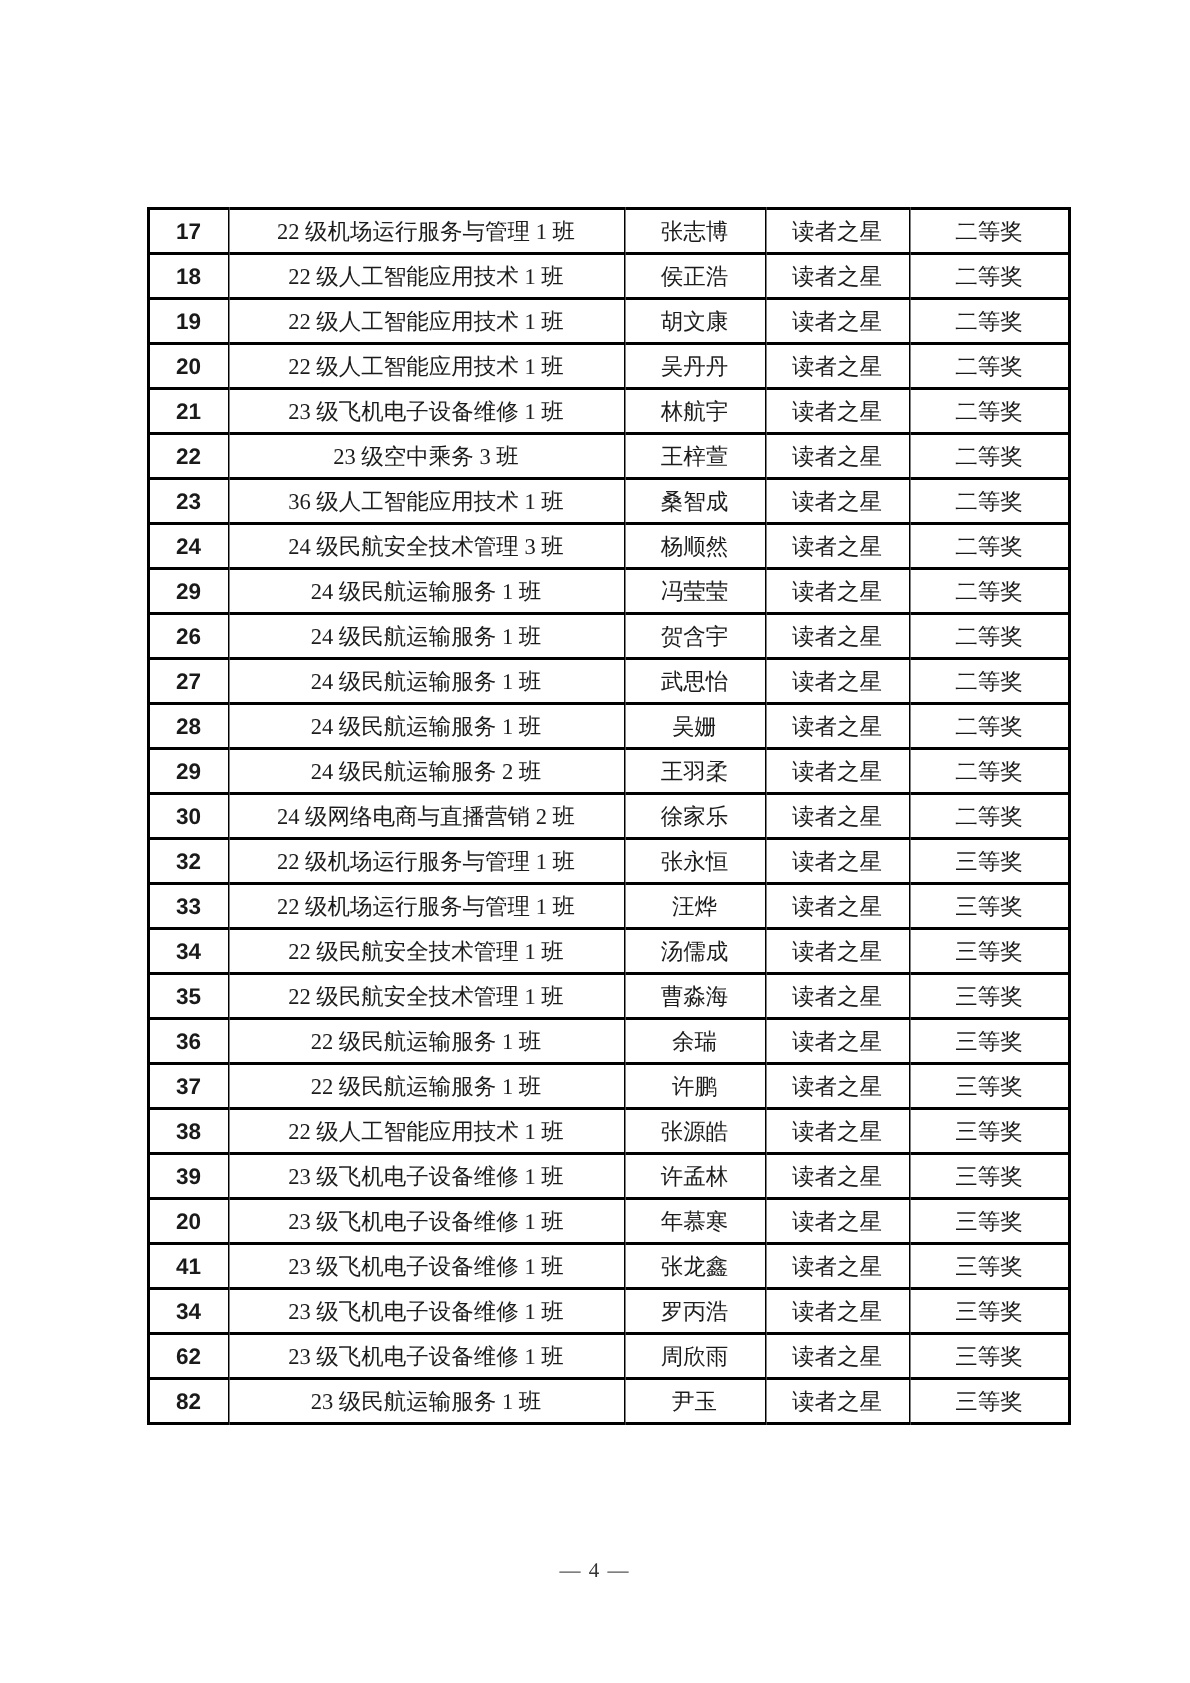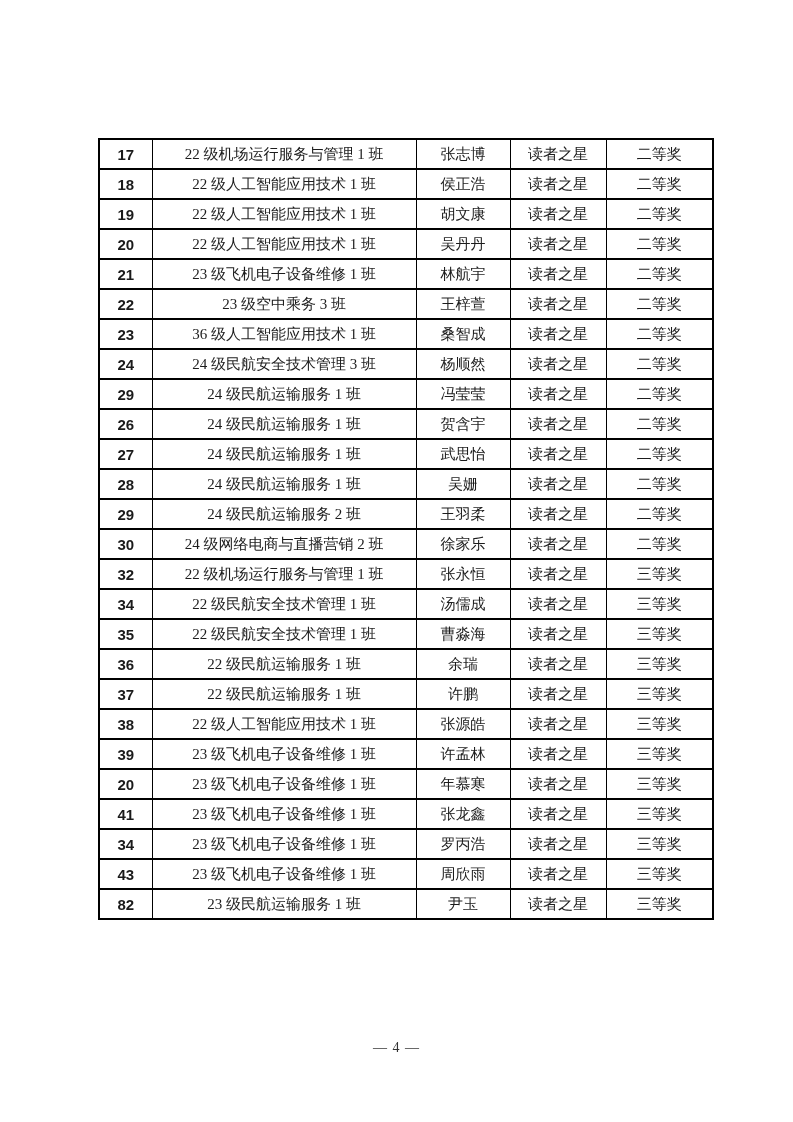--- a/index.html
+++ b/index.html
@@ -177,20 +177,27 @@
       <td class="cell-award">二等奖</td>
     </tr>
         <tr>
       <td class="cell-index">32</td>
       <td class="cell-class">22 级机场运行服务与管理 1 班</td>
       <td class="cell-name">张永恒</td>
       <td class="cell-star">读者之星</td>
       <td class="cell-award">三等奖</td>
     </tr>
         <tr>
+      <td class="cell-index">33</td>
+      <td class="cell-class">22 级机场运行服务与管理 1 班</td>
+      <td class="cell-name">汪烨</td>
+      <td class="cell-star">读者之星</td>
+      <td class="cell-award">三等奖</td>
+    </tr>
+        <tr>
       <td class="cell-index">34</td>
       <td class="cell-class">22 级民航安全技术管理 1 班</td>
       <td class="cell-name">汤儒成</td>
       <td class="cell-star">读者之星</td>
       <td class="cell-award">三等奖</td>
     </tr>
         <tr>
       <td class="cell-index">35</td>
       <td class="cell-class">22 级民航安全技术管理 1 班</td>
       <td class="cell-name">曹淼海</td>
@@ -240,21 +247,21 @@
       <td class="cell-award">三等奖</td>
     </tr>
         <tr>
       <td class="cell-index">34</td>
       <td class="cell-class">23 级飞机电子设备维修 1 班</td>
       <td class="cell-name">罗丙浩</td>
       <td class="cell-star">读者之星</td>
       <td class="cell-award">三等奖</td>
     </tr>
         <tr>
-      <td class="cell-index">43</td>
+      <td class="cell-index">62</td>
       <td class="cell-class">23 级飞机电子设备维修 1 班</td>
       <td class="cell-name">周欣雨</td>
       <td class="cell-star">读者之星</td>
       <td class="cell-award">三等奖</td>
     </tr>
         <tr>
       <td class="cell-index">82</td>
       <td class="cell-class">23 级民航运输服务 1 班</td>
       <td class="cell-name">尹玉</td>
       <td class="cell-star">读者之星</td>

